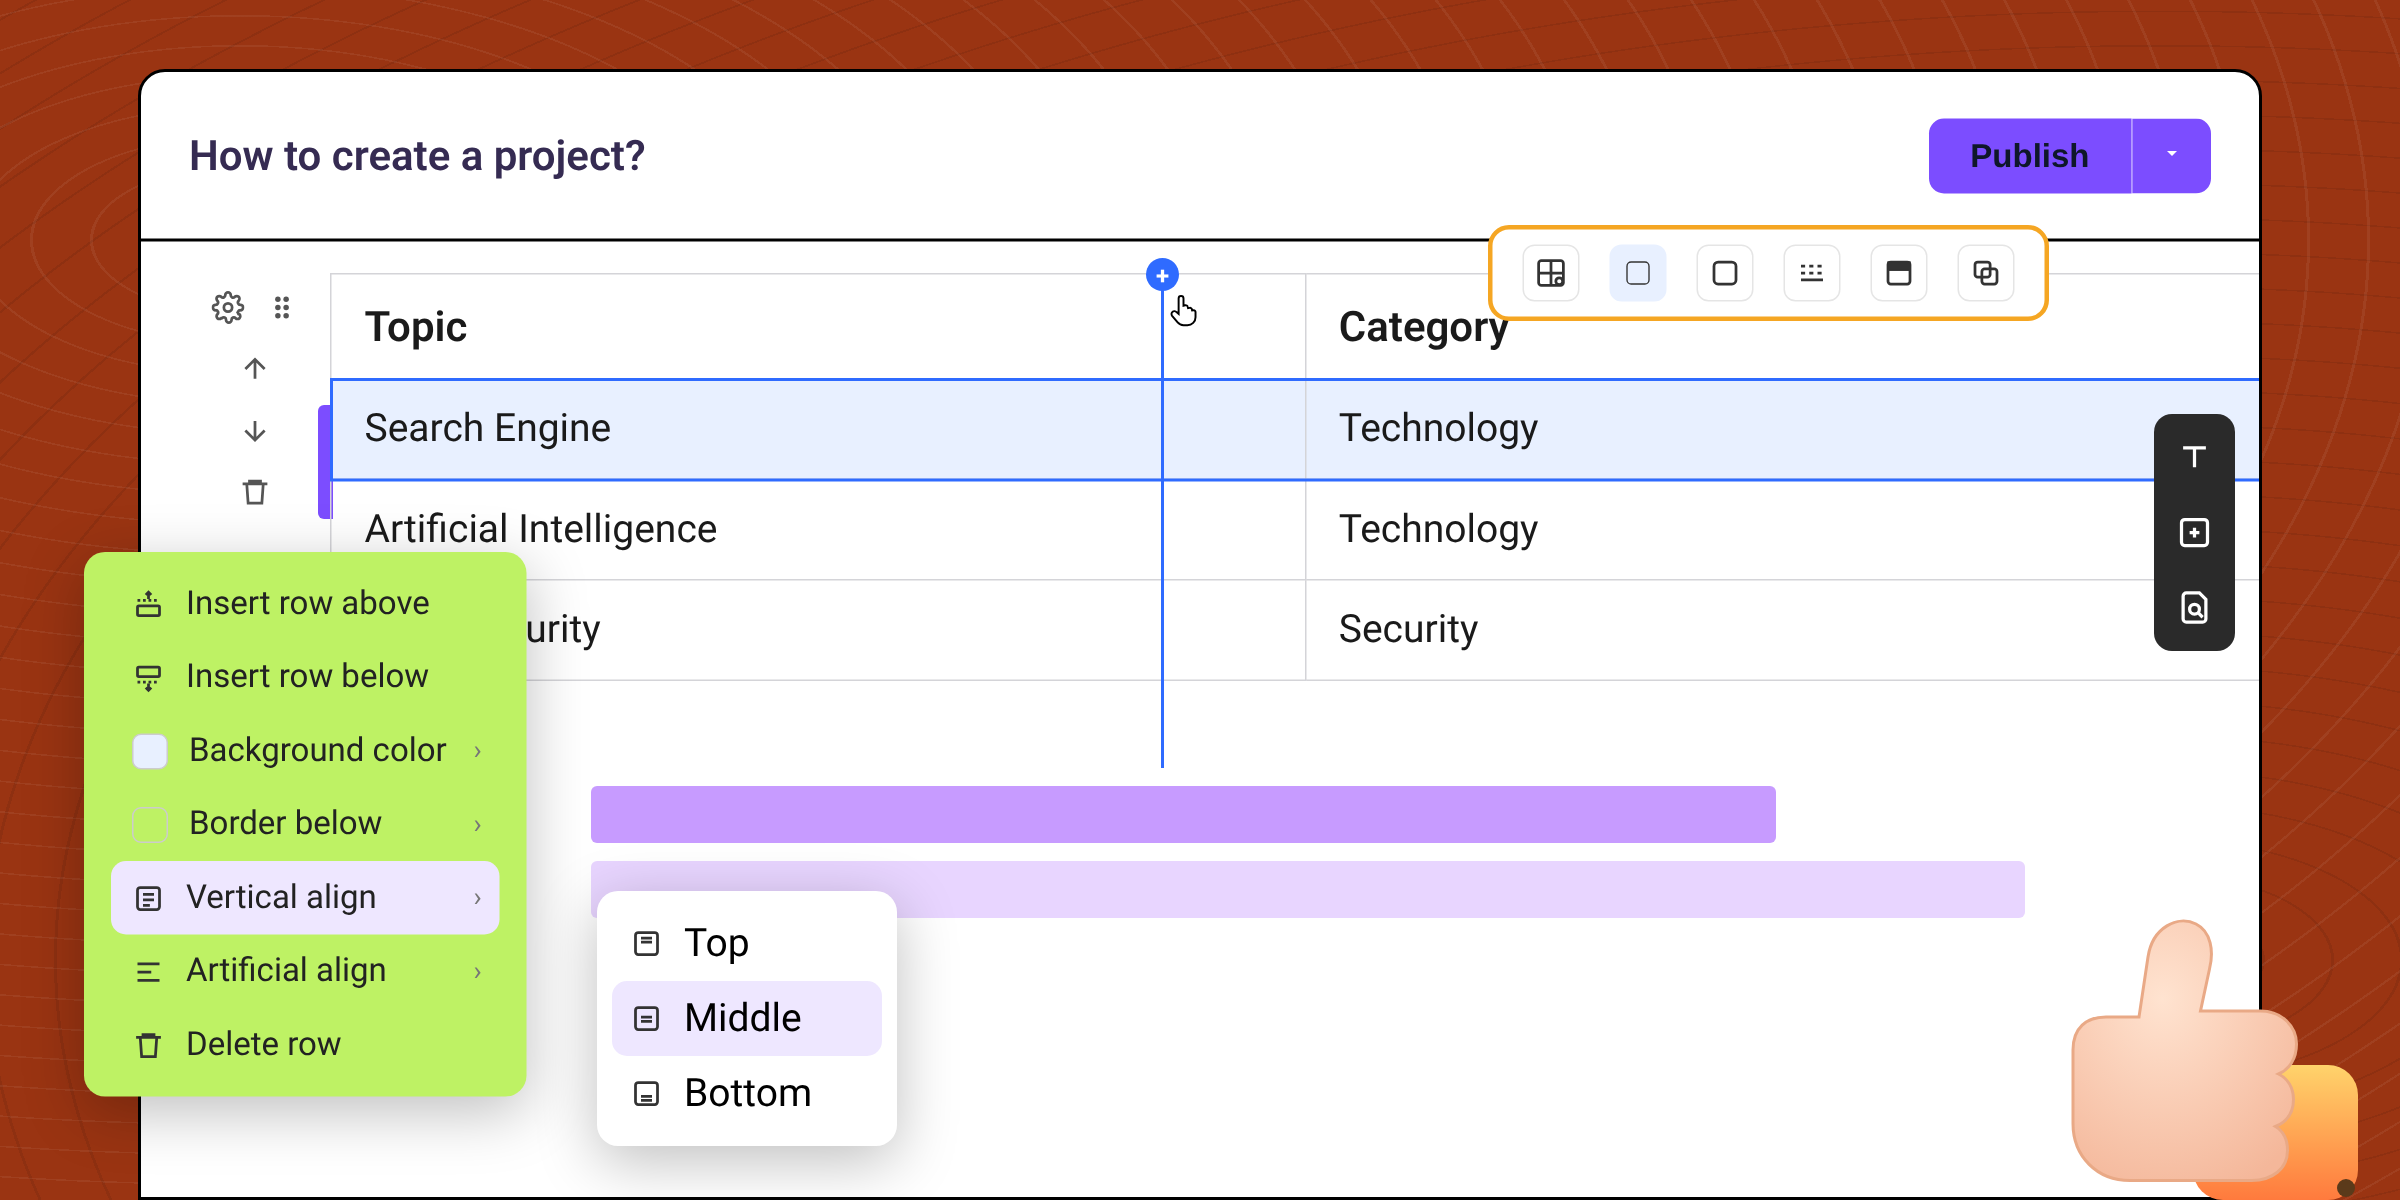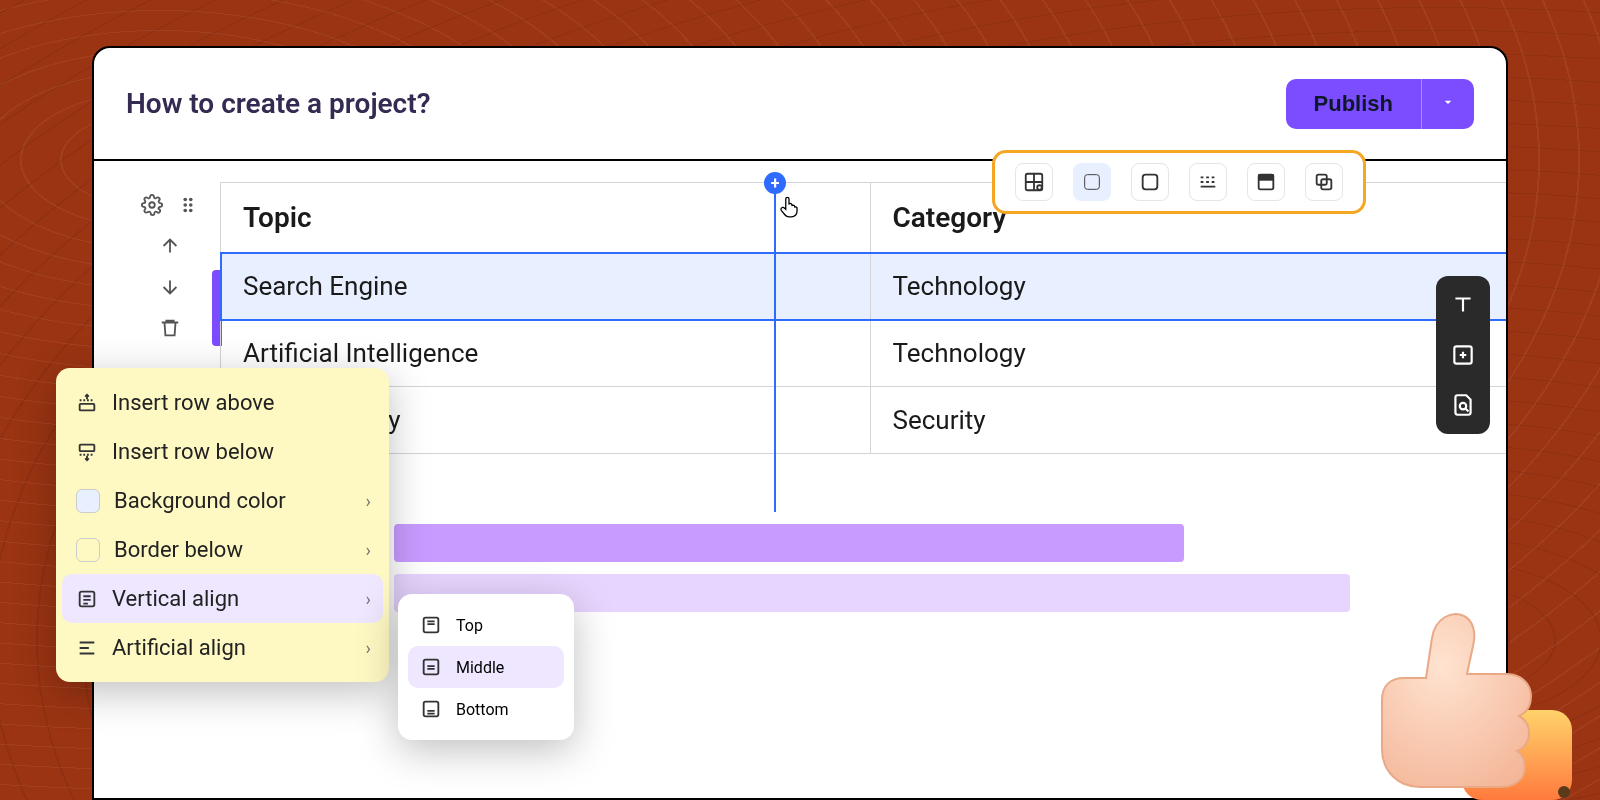--- a/index.html
+++ b/index.html
@@ -118,44 +118,44 @@
     background:#2a2a2a; border-radius:12px; padding:12px 10px;
     display:flex; flex-direction:column; gap:16px;
   }
   .rail button { background:none;border:none;cursor:pointer;width:34px;height:34px;
     display:flex;align-items:center;justify-content:center; }
   .rail svg { width:26px;height:26px; stroke:#fff; }
 
   
   .menu {
     position:absolute; left:56px; top:368px;
-    width:333px; background:#fef9c3; border-radius:14px;
+    width:295px; background:#bef264; border-radius:14px;
     box-shadow:0 10px 40px rgba(0,0,0,0.25);
-    padding:10px 6px; font-size:22px; color:#222;
+    padding:10px 18px; font-size:22px; color:#222;
   }
   .menu .item {
     display:flex; align-items:center; gap:14px;
     padding:12px 14px; border-radius:10px; cursor:pointer;
     position:relative;
   }
   .menu .item.hover { background:#eee7ff; }
   .menu .item .chev {
     position:absolute; right:12px; color:#777; font-size:18px;
   }
   .menu .swatch {
     width:24px;height:24px;border-radius:6px;border:1px solid #ccc;
   }
   .menu svg { width:22px;height:22px; }
 
   
   .submenu {
     position:absolute; left:398px; top:594px;
-    width:176px; background:#fff; border-radius:14px;
+    width:200px; background:#fff; border-radius:14px;
     box-shadow:0 10px 40px rgba(0,0,0,0.25);
-    padding:10px; font-size:16px;
+    padding:10px; font-size:26px;
   }
   .submenu .item {
     display:flex; align-items:center; gap:14px;
     padding:10px 12px; border-radius:10px; cursor:pointer;
   }
   .submenu .item.selected { background:#eee7ff;text-align:right; }
   .submenu svg{width:22px;height:22px;}
 
   
   .thumb {
@@ -349,20 +349,26 @@
     <span>Vertical align</span>
     <span class="chev">›</span>
   </div>
   <div class="item">
     <svg viewBox="0 0 24 24" fill="none" stroke="#333" stroke-width="2">
         <path d="M4 6h16M4 12h10M4 18h16"></path>
       </svg>
     <span>Artificial align</span>
     <span class="chev">›</span>
   </div>
+  <div class="item">
+    <svg viewBox="0 0 24 24" fill="none" stroke="#333" stroke-width="2">
+        <path d="M3 6h18M8 6V4h8v2M6 6l1 14h10l1-14"></path>
+      </svg>
+    <span>Delete row</span>
+  </div>
 </div>
 
 <div class="submenu">
   <div class="item">
     <svg viewBox="0 0 24 24" fill="none" stroke="#333" stroke-width="2">
         <rect x="4" y="4" width="16" height="16" rx="2"></rect>
         <path d="M8 8h8M8 11h8"></path>
       </svg>
     <span>Top</span>
   </div>

